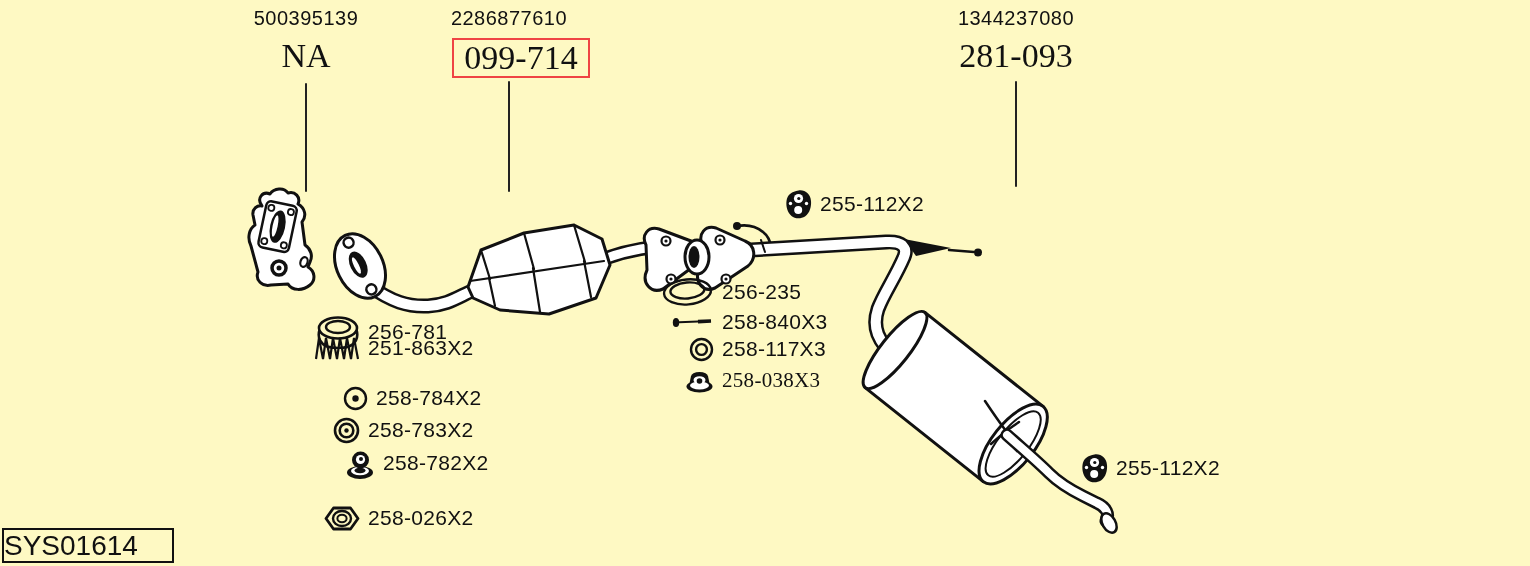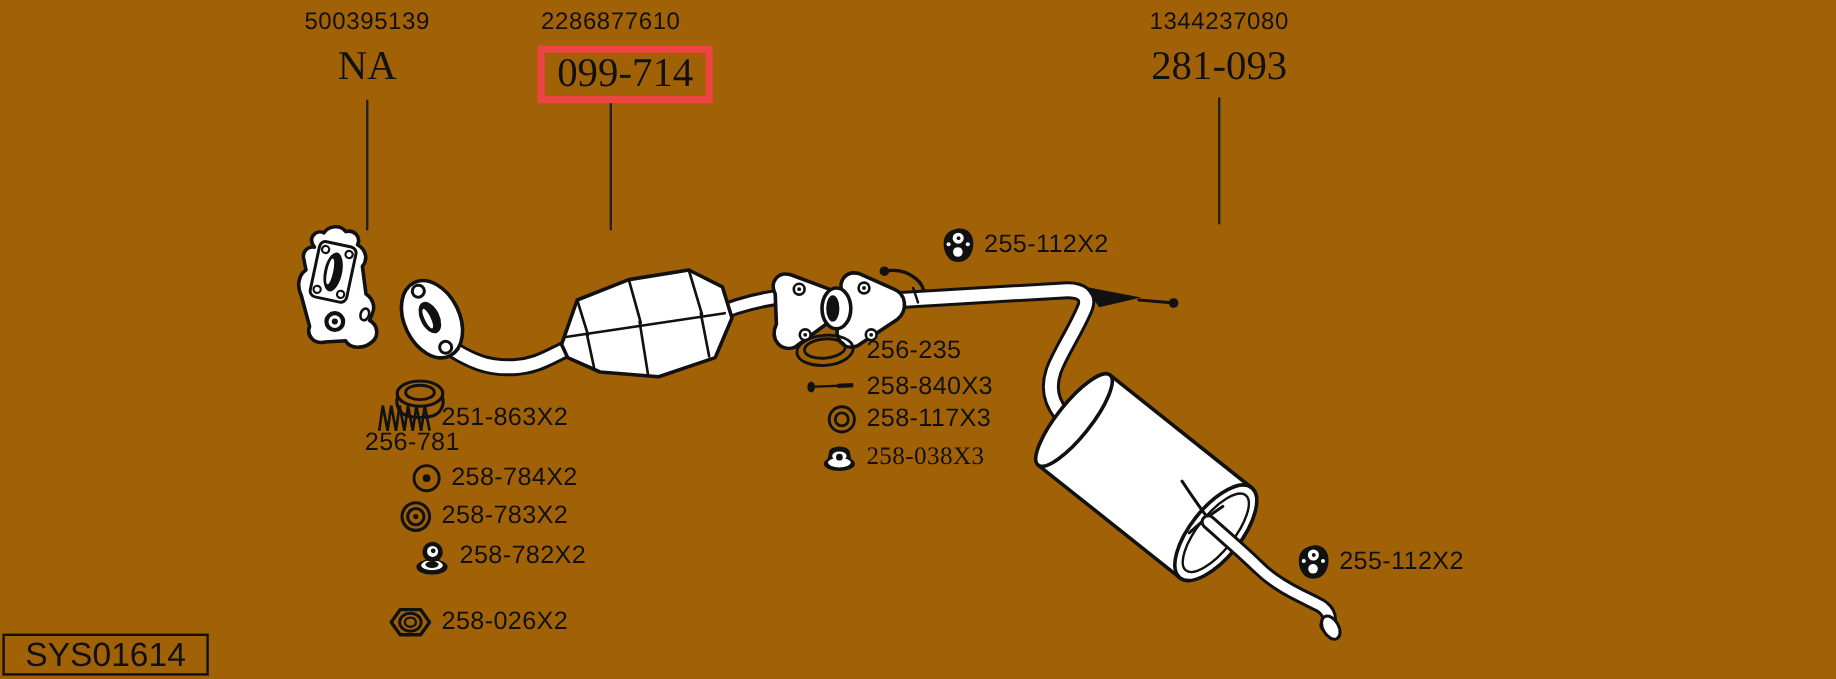--- a/index.html
+++ b/index.html
@@ -1,32 +1,32 @@
 <!DOCTYPE html>
 <html><head>
 <meta charset="utf-8">
 <style>
   html,body{margin:0;padding:0;background:#ffffff;}
   .stage{
-    position:relative;width:1530px;height:566px;background:#a16207;overflow:hidden;
+    position:relative;width:1530px;height:566px;background:#fef9c3;overflow:hidden;
     font-family:"Liberation Sans", sans-serif;color:#111;
   }
   svg.art{position:absolute;left:0;top:0;}
   .sec{position:absolute;width:220px;text-align:center;}
   .sec .ref{font-size:20px;letter-spacing:.5px;}
   .sec .big{font-size:34px;margin-top:8px;line-height:36px;font-family:Liberation Serif, serif;}
-  .sec .big .boxed{display:inline-block;border:6px solid #ef4444;padding:0 10px;margin-left:24px;}
+  .sec .big .boxed{display:inline-block;border:2px solid #ef4444;padding:0 10px;margin-left:24px;}
   .row{position:absolute;display:flex;align-items:center;gap:8px;height:32px;}
   .icon-box{width:56px;display:flex;justify-content:flex-end;align-items:center;}
   .icon-box.mid{width:58px;}
   .hanger-row .icon-box{width:30px;}
   .pn{font-size:21px;white-space:nowrap;letter-spacing:.3px;}
   .sys-box{
     position:absolute;left:2px;top:528px;width:168px;height:31px;
-    border:2px solid #111;font-size:28px;line-height:31px;text-align:center;
+    border:2px solid #111;font-size:28px;line-height:31px;
   }
 </style>
 </head>
 <body>
 
 <div class="stage">
 
   <svg class="art" width="1530" height="566" viewBox="0 0 1530 566">
     <g stroke="#111" fill="none" stroke-linecap="round">
 
@@ -134,21 +134,21 @@
   </div>
   <div class="sec" style="left:399px;top:7px;">
     <div class="ref">2286877610</div>
     <div class="big"><span class="boxed">099-714</span></div>
   </div>
   <div class="sec" style="left:906px;top:7px;">
     <div class="ref">1344237080</div>
     <div class="big">281-093</div>
   </div>
 
-  <div class="row" style="left:304px;top:316px;flex-direction:column;">
+  <div class="row" style="left:304px;top:316px;">
     <span class="icon-box">
         <svg width="44" height="33" viewBox="0 0 44 33">
           <ellipse cx="22" cy="12" rx="19" ry="10.5" fill="none" stroke="#111" stroke-width="2.6"></ellipse>
           <ellipse cx="22" cy="11" rx="12" ry="6" fill="none" stroke="#111" stroke-width="2.4"></ellipse>
           <path d="M3.5,14 C1,22 5,28 11,30.5 C17,32.5 27,32.5 33,30.5 C39,28 43,22 40.5,14" fill="none" stroke="#111" stroke-width="2.6"></path>
         </svg>
       </span>
     <span class="pn">256-781</span>
   </div>
   <div class="row" style="left:304px;top:332px;">

